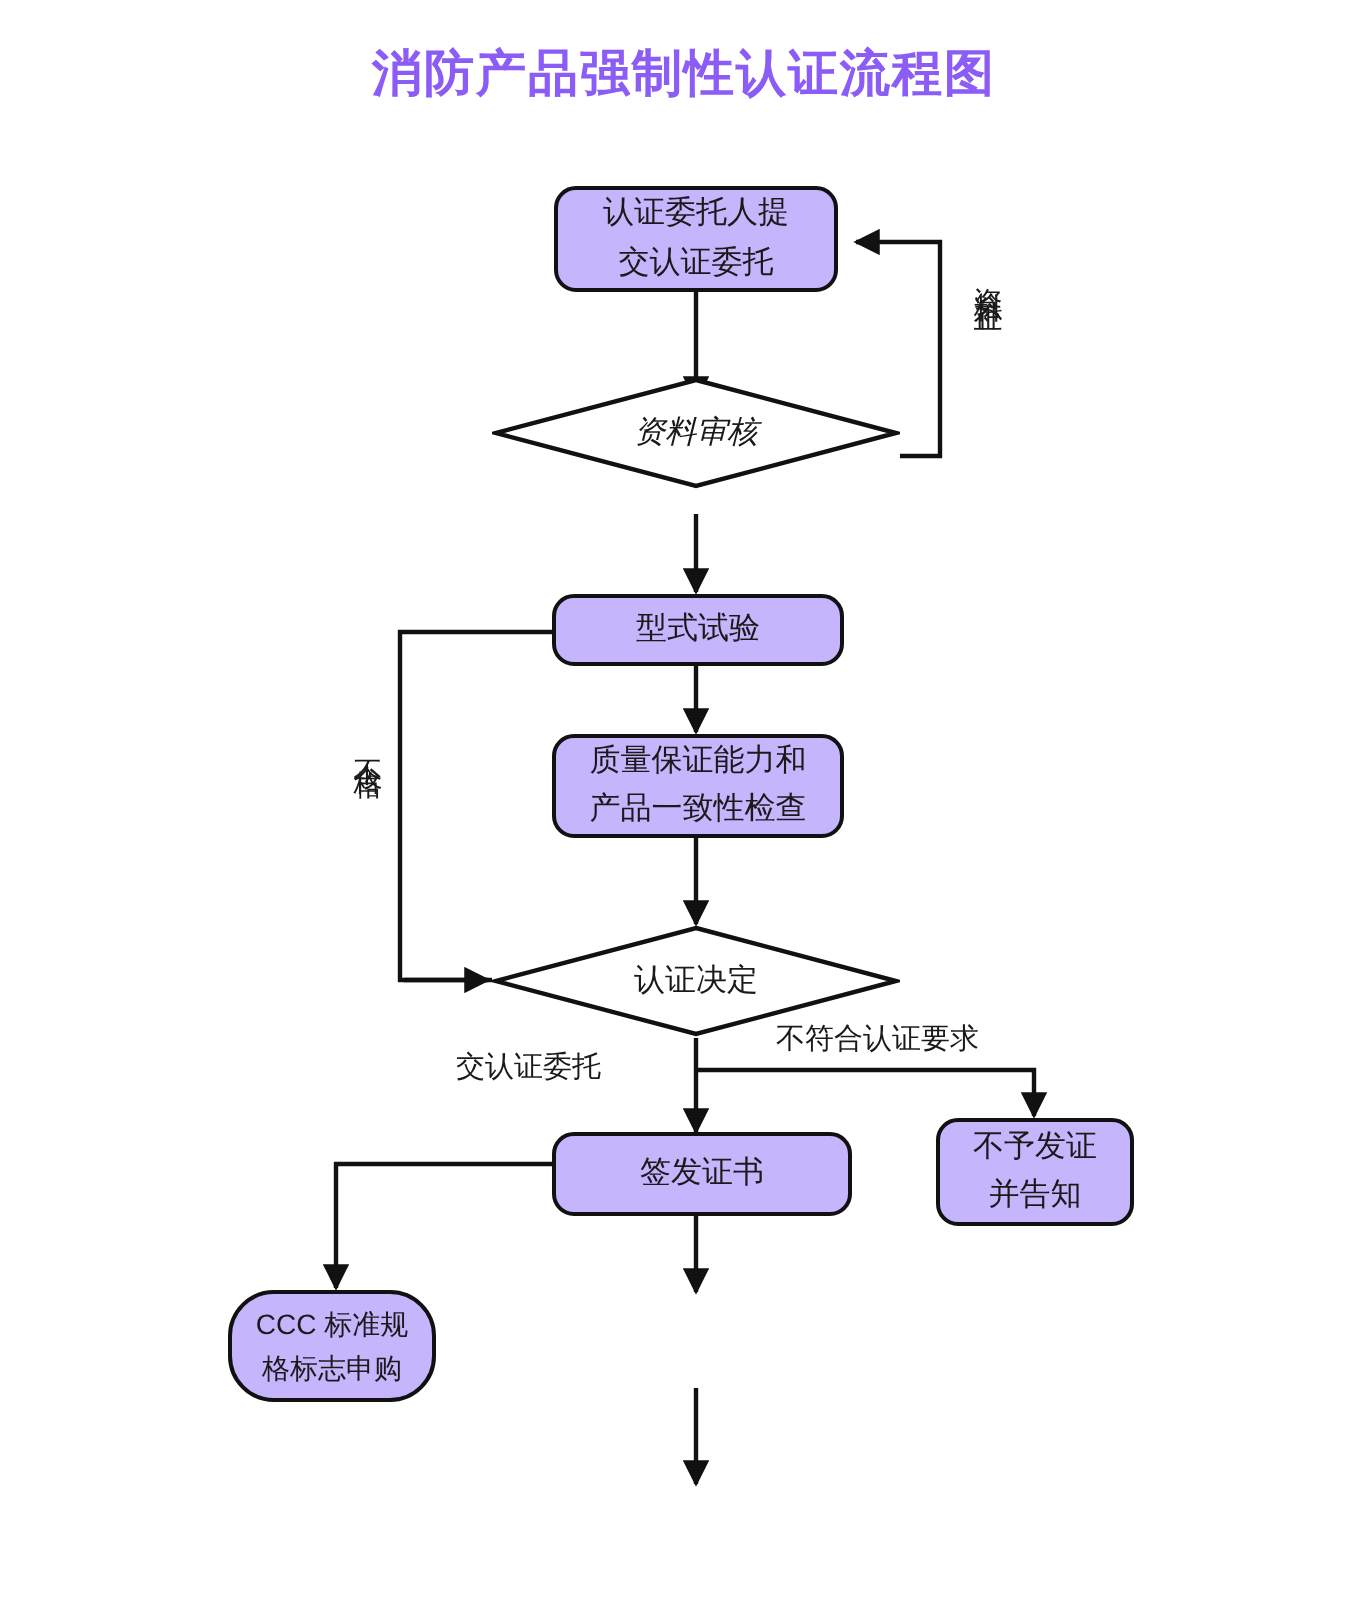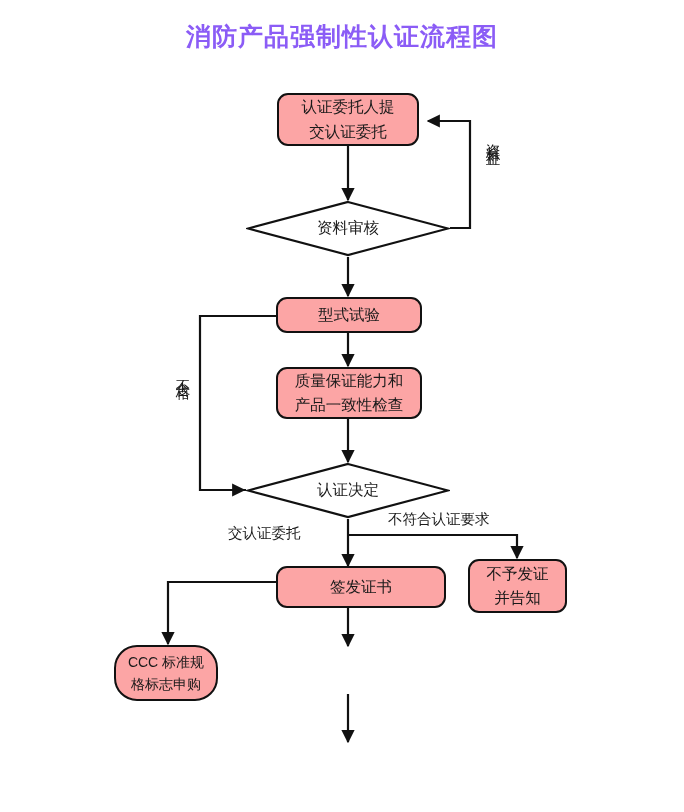--- a/index.html
+++ b/index.html
@@ -37,21 +37,21 @@
     top: 0;
     width: 684px;
     height: 812px;
     pointer-events: none;
   }
   .node {
     position: absolute;
     box-sizing: border-box;
     border: 2.2px solid #111111;
     border-radius: 11px;
-    background: #fca5a5;
+    background: #c4b5fd;
     display: flex;
     align-items: center;
     justify-content: center;
     text-align: center;
     font-size: 15.5px;
     line-height: 1.55;
     color: #1a1a1a;
     white-space: pre-line;
   }
   .node.small {
@@ -126,40 +126,40 @@
 
       <path d="M 348 608 L 348 646" marker-end="url(#arrow)"></path>
 
       <path d="M 348 694 L 348 742" marker-end="url(#arrow)"></path>
     </g>
   </svg>
 
   <div class="node" style="left:277px; top:93px; width:142px; height:53px;">认证委托人提
 交认证委托</div>
 
-  <div class="diamond-wrap" style="left:246px; top:200px; width:204px; height:57px;">
+  <div class="diamond-wrap" style="left:246px; top:188px; width:204px; height:57px;font-style:italic;">
     <svg width="204" height="57" viewBox="0 0 204 57" xmlns="http://www.w3.org/2000/svg">
       <polygon points="102,2 202,28.5 102,55 2,28.5" fill="#ffffff" stroke="#111111" stroke-width="2.2"></polygon>
     </svg>
     <span class="diamond-label">资料审核</span>
   </div>
 
   <div class="node" style="left:276px; top:297px; width:146px; height:36px;">型式试验</div>
 
   <div class="node" style="left:276px; top:367px; width:146px; height:52px;">质量保证能力和
 产品一致性检查</div>
 
   <div class="diamond-wrap" style="left:246px; top:462px; width:204px; height:57px;">
     <svg width="204" height="57" viewBox="0 0 204 57" xmlns="http://www.w3.org/2000/svg">
       <polygon points="102,2 202,28.5 102,55 2,28.5" fill="#ffffff" stroke="#111111" stroke-width="2.2"></polygon>
     </svg>
     <span class="diamond-label">认证决定</span>
   </div>
 
-  <div class="node" style="left:276px; top:566px; width:170px; height:42px;">签发证书</div>
+  <div class="node" style="left:276px; top:566px; width:150px; height:42px;">签发证书</div>
 
   <div class="node" style="left:468px; top:559px; width:99px; height:54px;">不予发证
 并告知</div>
 
   <div class="node small" style="left:114px; top:645px; width:104px; height:56px;">CCC 标准规
 格标志申购</div>
 
 
 
   <div class="edge-label vertical" style="left:483px; top:132px;">资料补正</div>

